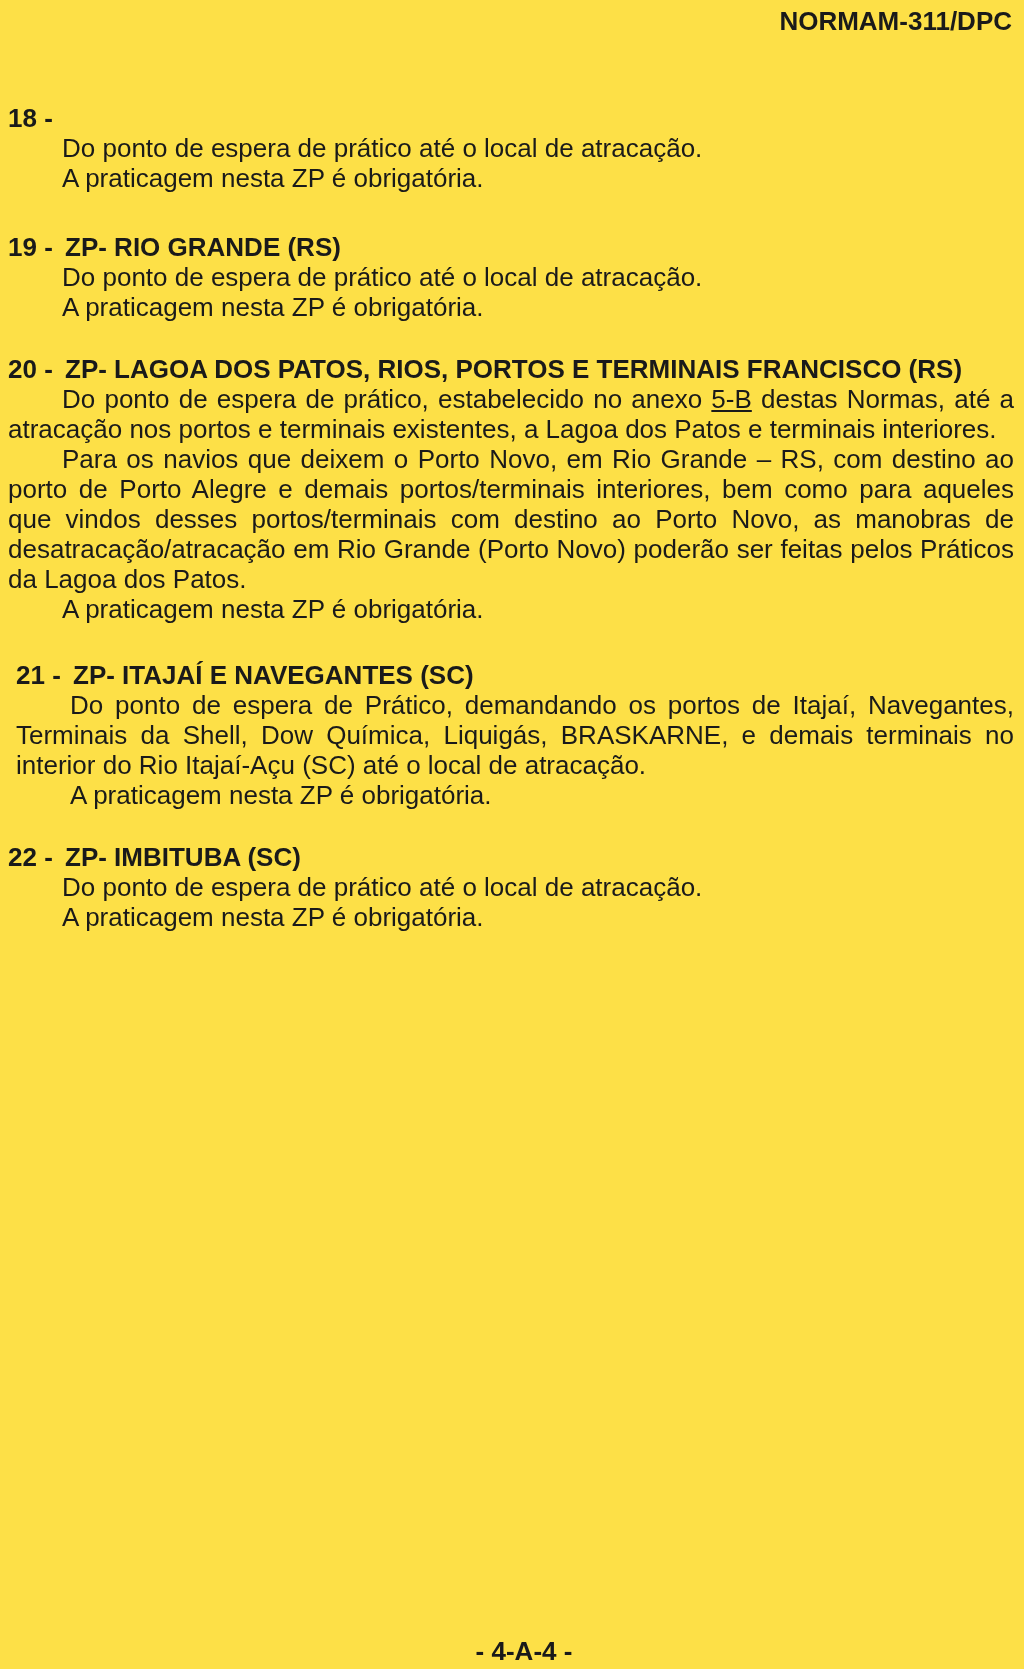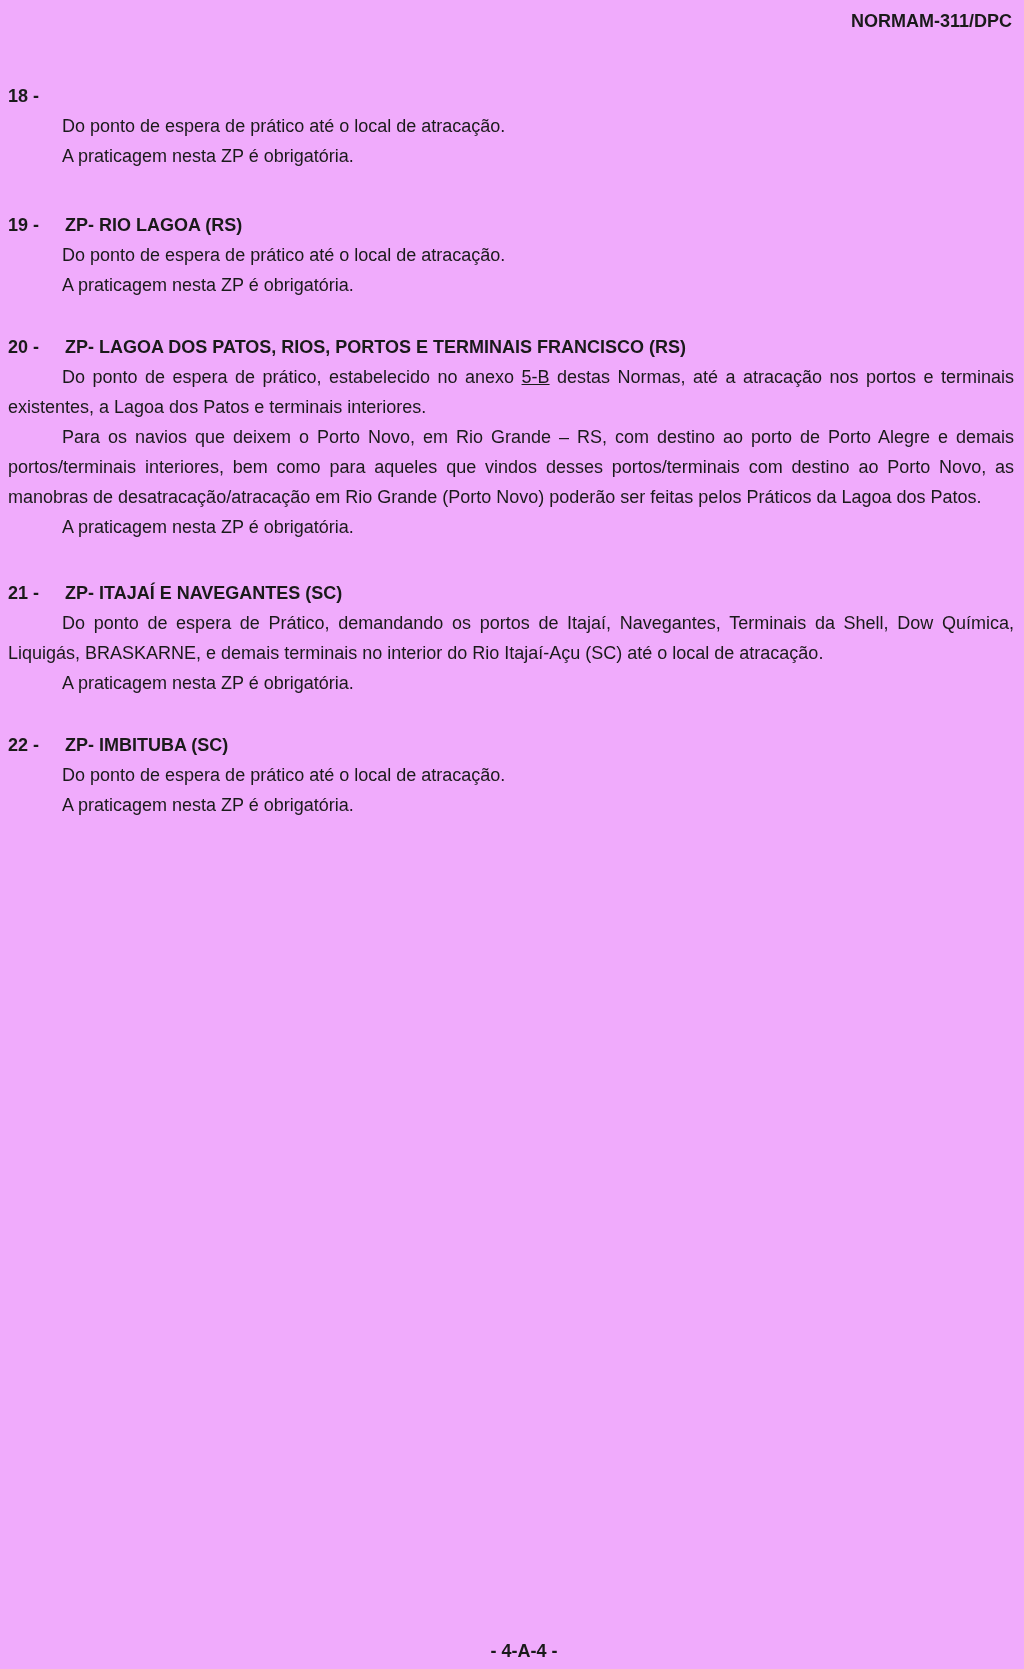--- a/index.html
+++ b/index.html
@@ -1,38 +1,38 @@
 <!DOCTYPE html>
 <html lang="pt"><head>
 <meta charset="utf-8">
 <style>
   html, body { margin: 0; padding: 0; background: #ffffff; }
   .page {
     position: relative;
     width: 1024px;
     height: 1669px;
-    background: #f0abfc;
+    background: #fde047;
     box-sizing: border-box;
     padding: 6px 10px 0 8px;
     font-family: "Liberation Sans", "DejaVu Sans", sans-serif;
-    font-size: 18px;
+    font-size: 26px;
     line-height: 30px;
     color: #1a1a1a;
     overflow: hidden;
   }
   .doc-header {
     text-align: right;
     font-weight: 700;
     padding-right: 2px;
   }
   .section { margin: 0; }
-  .sec-18 { margin-top: 45px; }
+  .sec-18 { margin-top: 67px; }
   .sec-19 { margin-top: 39px; }
   .sec-20 { margin-top: 32px; }
-  .sec-21 { margin-top: 36px; }
+  .sec-21 { margin-top: 36px; margin-left: 8px; }
   .sec-22 { margin-top: 32px; }
   .heading {
     display: flex;
     font-weight: 700;
     white-space: nowrap;
   }
   .heading .num { flex: none; width: 57px; }
   .sec-18 .heading .num { width: 100px; }
   .line { padding-left: 54px; }
   .para {
@@ -61,21 +61,21 @@
     <div class="heading">
         <span class="num">18 -</span>
       </div>
     <div class="line">Do ponto de espera de prático até o local de atracação.</div>
     <div class="line">A praticagem nesta ZP é obrigatória.</div>
   </div>
 
   <div class="section sec-19">
     <div class="heading">
         <span class="num">19 -</span>
-        <span class="title">ZP- RIO LAGOA (RS)</span>
+        <span class="title">ZP- RIO GRANDE (RS)</span>
       </div>
     <div class="line">Do ponto de espera de prático até o local de atracação.</div>
     <div class="line">A praticagem nesta ZP é obrigatória.</div>
   </div>
 
   <div class="section sec-20">
     <div class="heading">
         <span class="num">20 -</span>
         <span class="title">ZP- LAGOA DOS PATOS, RIOS, PORTOS E TERMINAIS FRANCISCO (RS)</span>
       </div>

